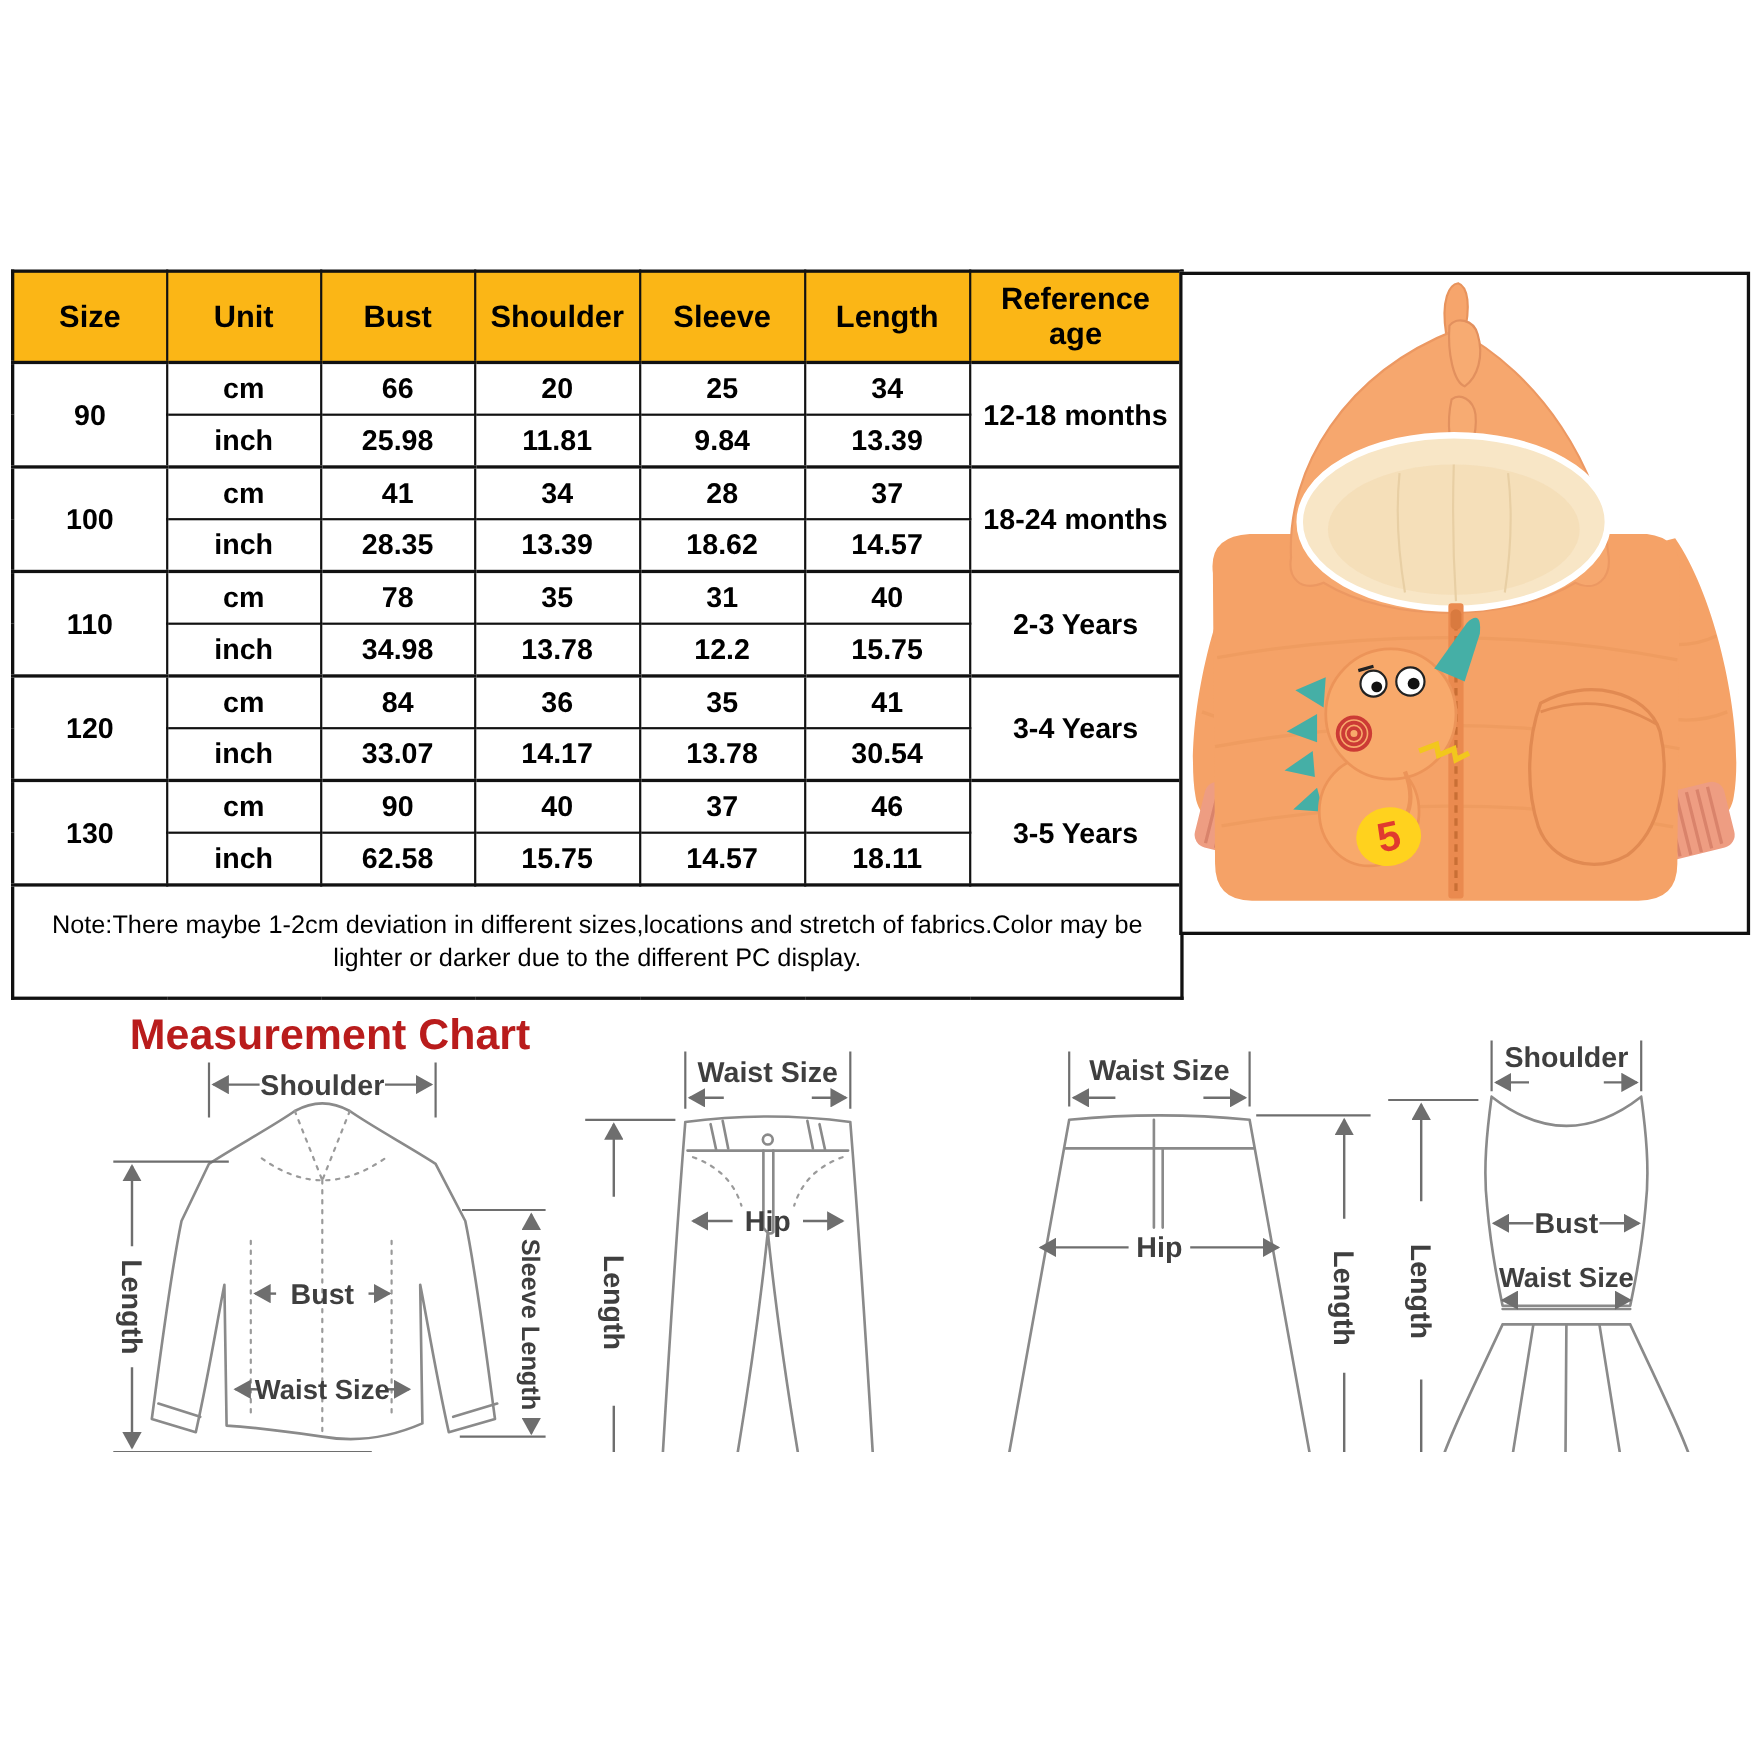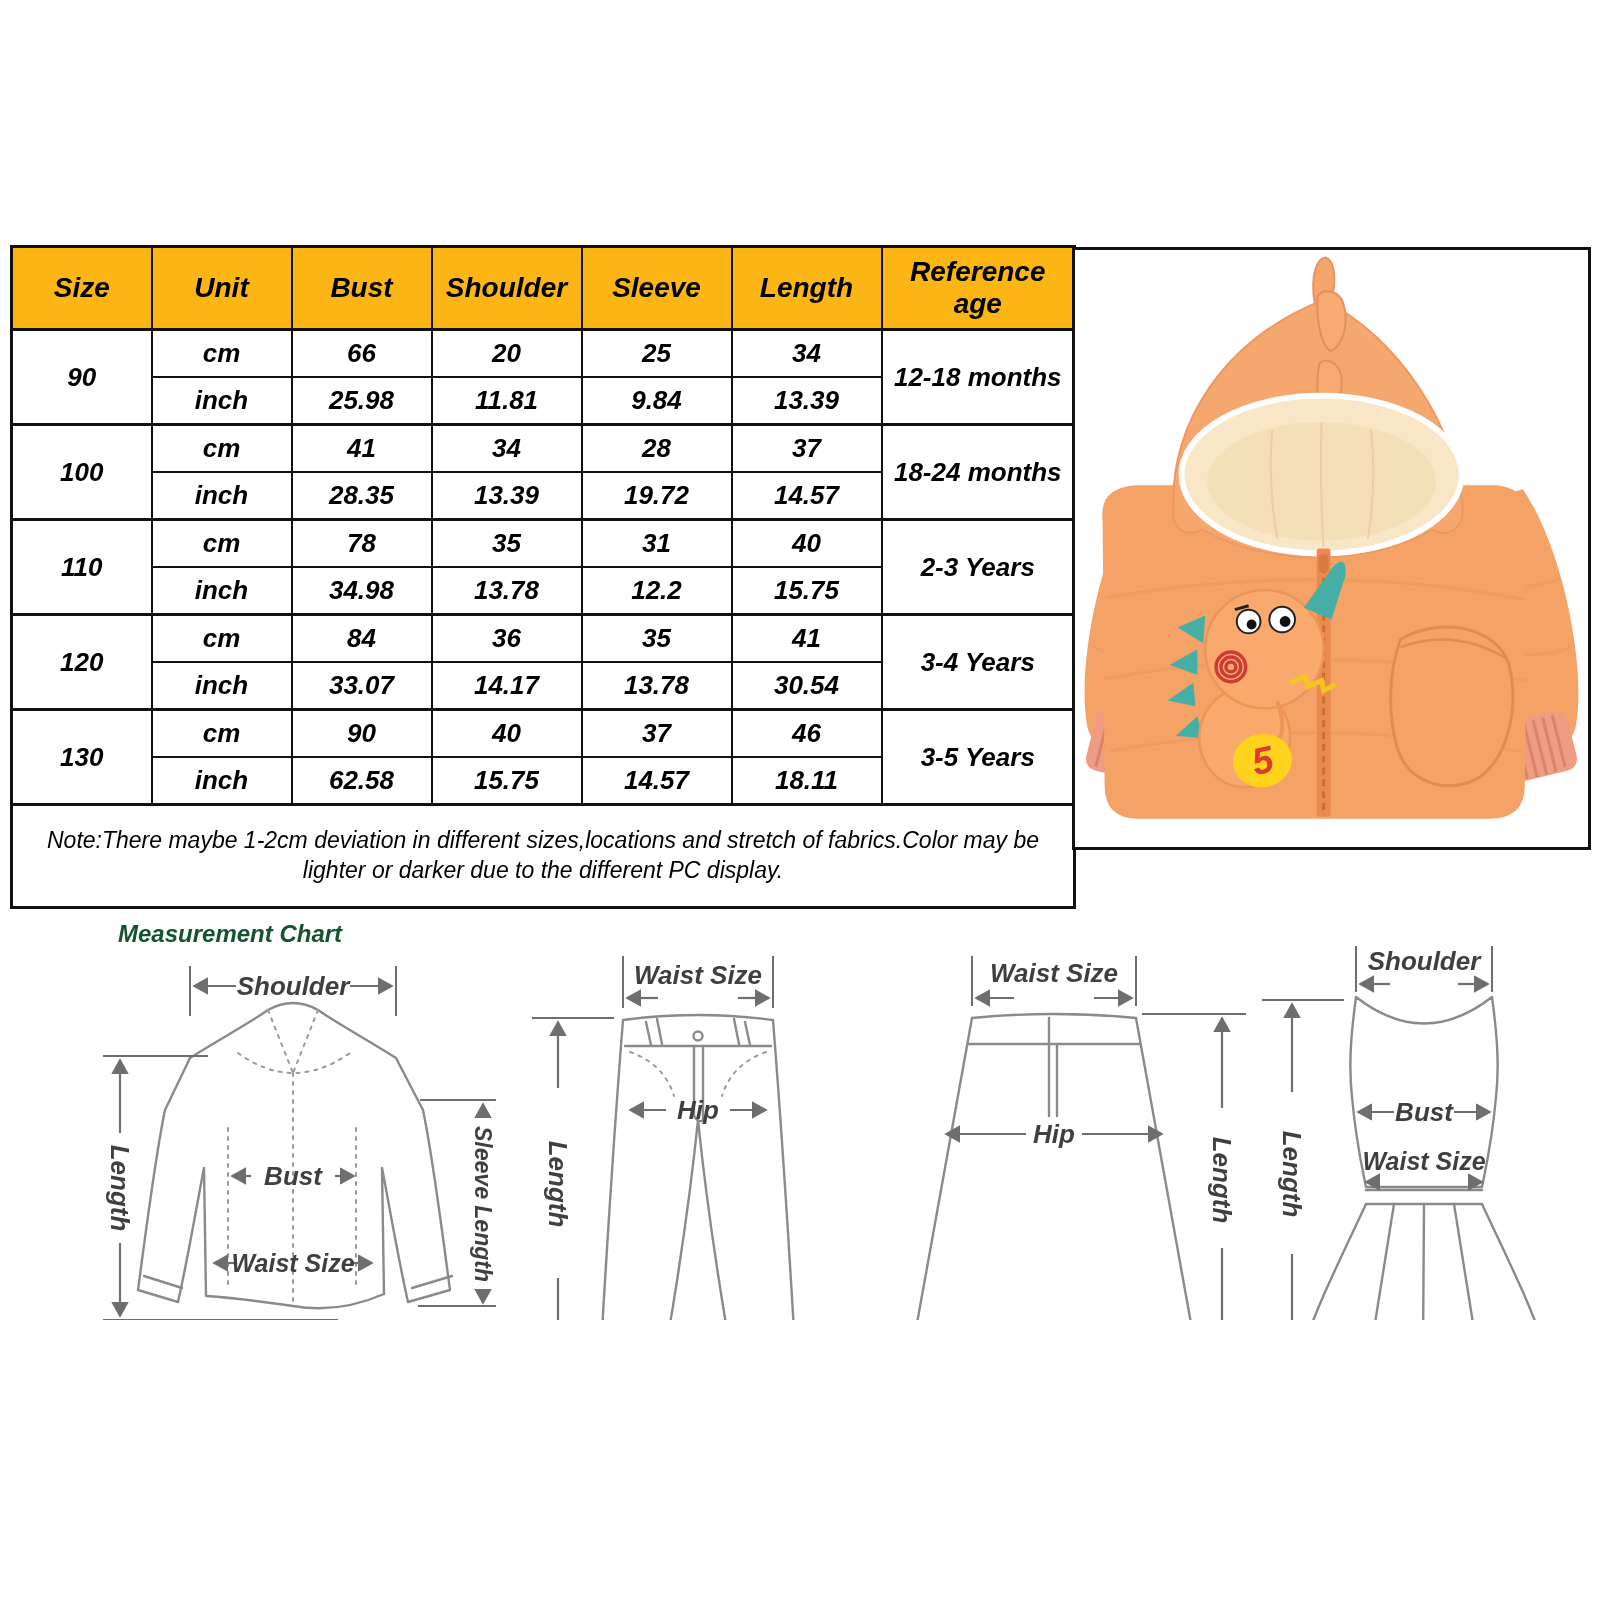--- a/index.html
+++ b/index.html
@@ -1,37 +1,37 @@
 <!DOCTYPE html>
 <html><head>
 <meta charset="utf-8">
 <style>
   html,body{margin:0;padding:0;background:#fff;}
   .canvas{position:relative;width:1600px;height:1320px;background:#ffffff;
-          font-family:"Liberation Sans",sans-serif;overflow:hidden;font-style:italic;}
+          font-family:"Liberation Sans",sans-serif;overflow:hidden;}
 
   
   .size-table{position:absolute;left:10px;top:245px;width:1063px;
               border-collapse:collapse;table-layout:fixed;
               border:3px solid #111;}
   .size-table th{background:#FBB616;border:2px solid #111;border-bottom:3px solid #111;
                  height:80px;font-size:28px;font-weight:bold;color:#000;text-align:center;padding:0;}
   .size-table td{border:2px solid #111;height:45px;font-size:26px;font-weight:bold;
                  color:#000;text-align:center;padding:0;background:#fff;}
   .size-table tr.group-start td{border-top:3px solid #111;}
   .size-table td.note-cell{font-weight:normal;font-size:23px;line-height:1.3;
                            border-top:3px solid #111;padding:20px 26px;height:auto;}
 
   
   .photo-box{position:absolute;left:1072px;top:247px;width:513px;height:597px;
              border:3px solid #111;background:#fff;overflow:hidden;}
 
   
-  .mc-title{position:absolute;left:118px;top:920px;font-size:24px;font-weight:bold;
-            color:#14532d;}
+  .mc-title{position:absolute;left:118px;top:920px;font-size:39px;font-weight:bold;
+            color:#b91c1c;}
   .diag{position:absolute;}
   .d-shirt{left:88px;top:958px;}
   .d-pants{left:518px;top:948px;}
   .d-skirt{left:884px;top:948px;}
   .d-dress{left:1244px;top:942px;}
 
   svg text.lbl{font-family:"Liberation Sans",sans-serif;font-weight:bold;fill:#3f3f3f;}
   svg .garment{stroke:#8a8a8a;stroke-width:2.4;fill:none;stroke-linejoin:round;stroke-linecap:round;}
   svg .garment-dash{stroke:#9a9a9a;stroke-width:2;fill:none;stroke-dasharray:3 6;stroke-linecap:round;}
   svg .measure{stroke:#6e6e6e;stroke-width:2.2;fill:none;}
@@ -88,21 +88,21 @@
         <td>41</td>
         <td>34</td>
         <td>28</td>
         <td>37</td>
         <td rowspan="2">18-24 months</td>
       </tr>
       <tr>
         <td>inch</td>
         <td>28.35</td>
         <td>13.39</td>
-        <td>19.72</td>
+        <td>18.62</td>
         <td>14.57</td>
       </tr>
 
       <tr class="group-start">
         <td rowspan="2">110</td>
         <td>cm</td>
         <td>78</td>
         <td>35</td>
         <td>31</td>
         <td>40</td>

